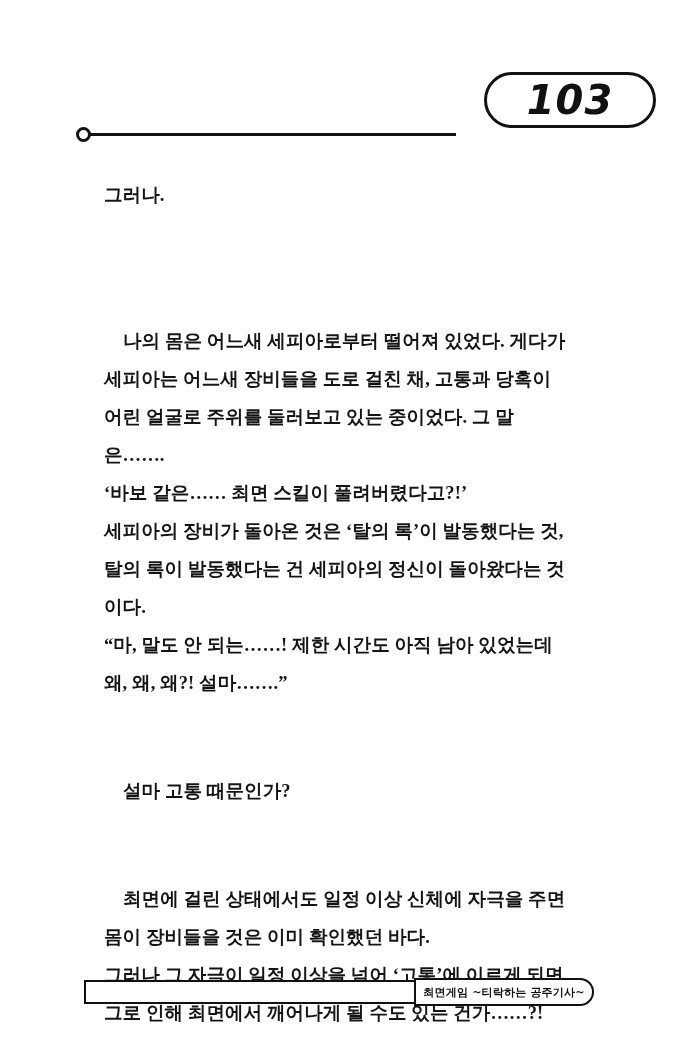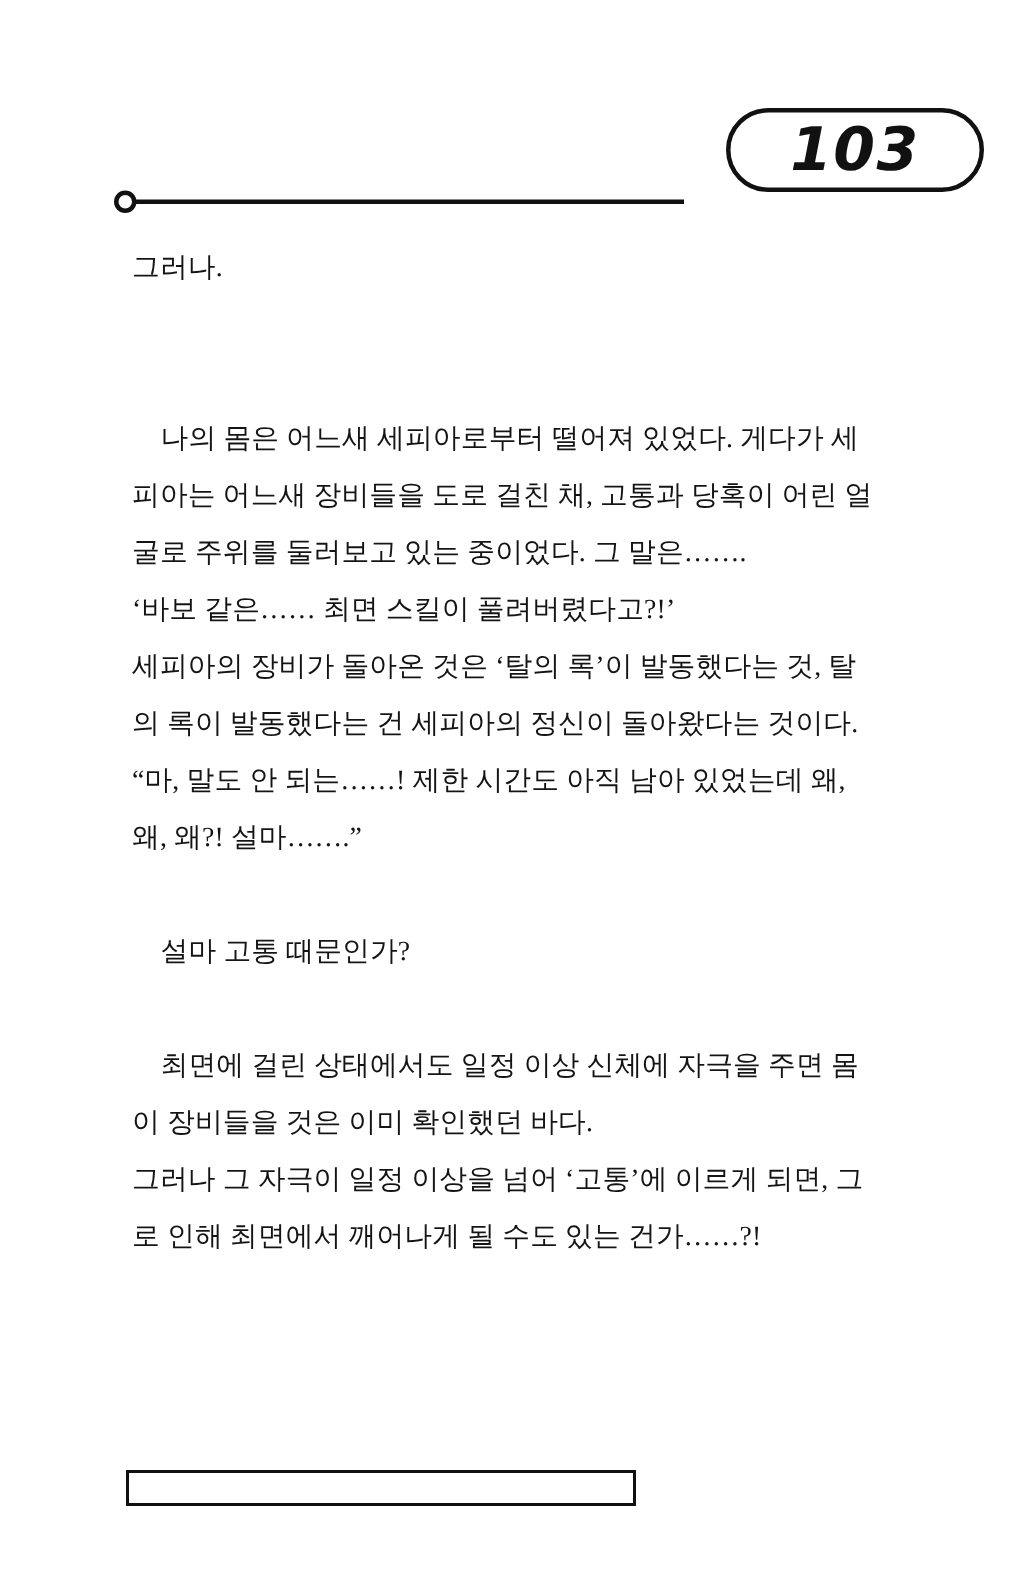--- a/index.html
+++ b/index.html
@@ -81,22 +81,23 @@
     position: absolute;
     left: 88px;
     top: 160px;
     width: 500px;
     font-size: 18.5px;
     line-height: 38px;
     color: #141414;
     letter-spacing: 0.1px;
   }
   .para {
-    margin: 0;
+    margin: 16px;
     white-space: pre-wrap;
+    font-weight: bold;
   }
   .indent {
     text-indent: 19px;
   }
   .gap-sm { height: 38px; }
   .gap-md { height: 38px; }
 
   
   .footer {
     position: absolute;
@@ -158,15 +159,16 @@
 “마, 말도 안 되는……! 제한 시간도 아직 남아 있었는데 왜, 왜, 왜?! 설마…….”</p>
     <div class="gap-md"></div>
     <p class="para indent">설마 고통 때문인가?</p>
     <div class="gap-md"></div>
     <p class="para indent">최면에 걸린 상태에서도 일정 이상 신체에 자극을 주면 몸이 장비들을 것은 이미 확인했던 바다.
 그러나 그 자극이 일정 이상을 넘어 ‘고통’에 이르게 되면, 그로 인해 최면에서 깨어나게 될 수도 있는 건가……?!</p>
   </div>
 
   <div class="footer">
     <div class="footer-bar"></div>
+    <div class="footer-title">최면게임 ~티락하는 공주기사~</div>
   </div>
 
 </div>
 
 </body></html>

